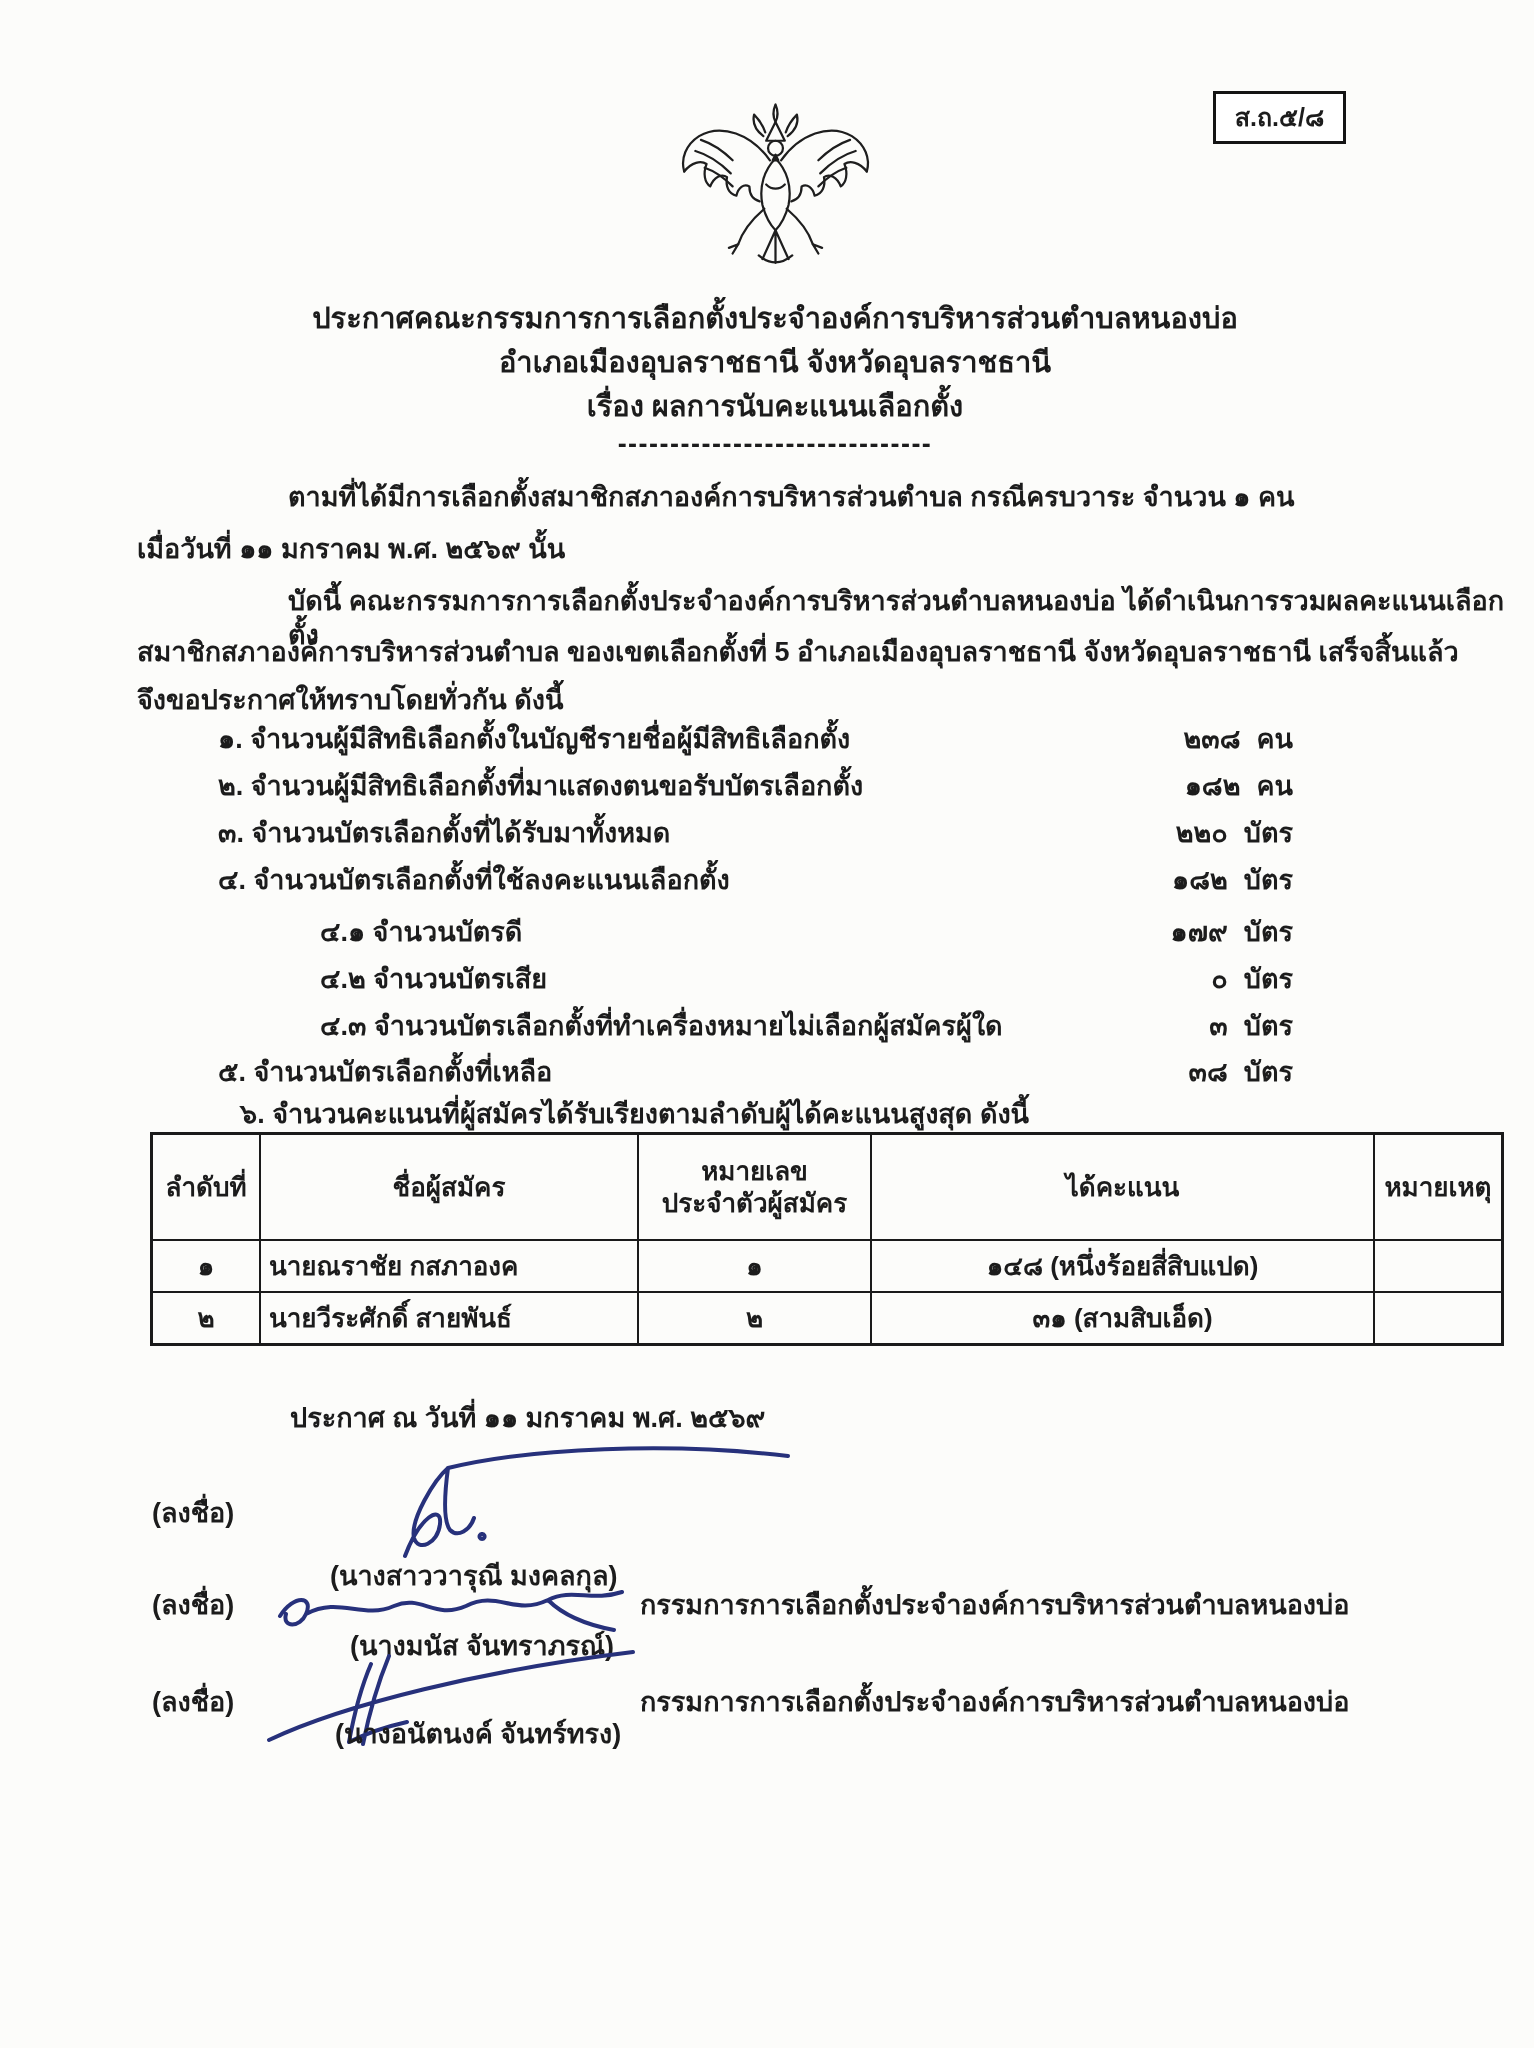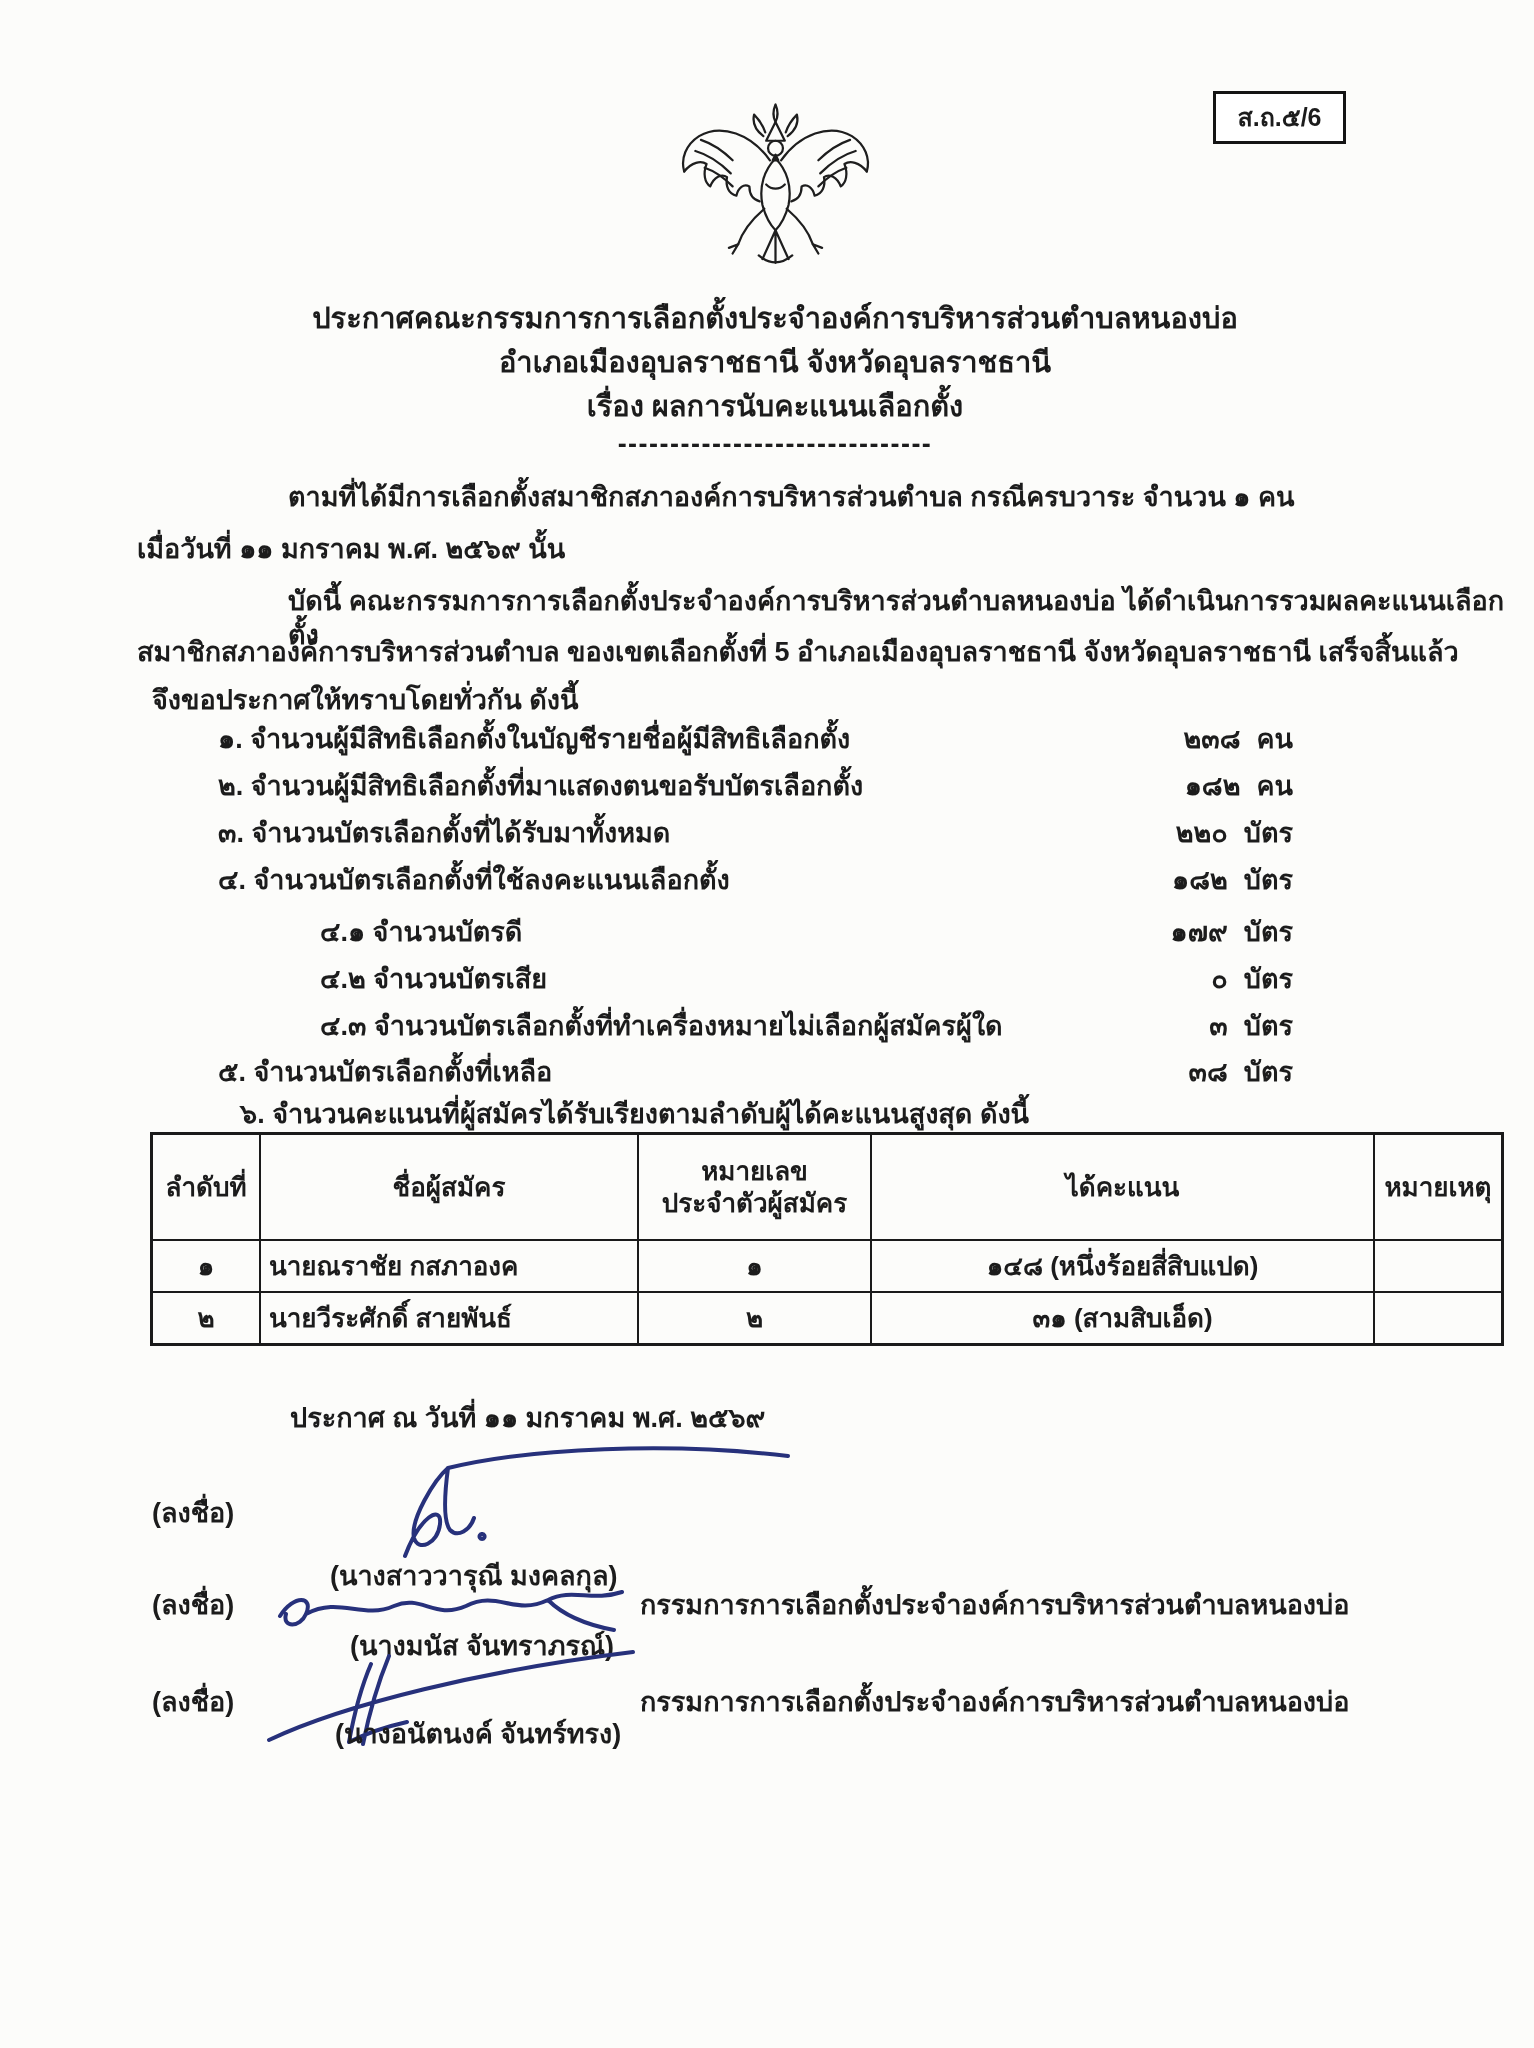--- a/index.html
+++ b/index.html
@@ -40,21 +40,21 @@
   .sig-role{left:640px;white-space:nowrap;}
   .ink-line{stroke:#1e1e1e;stroke-width:2.4;fill:none;stroke-linecap:round;stroke-linejoin:round;}
   .sig-path{stroke:#27317b;stroke-width:4;fill:none;stroke-linecap:round;stroke-linejoin:round;}
 </style>
 </head>
 <body>
 
 <div class="page">
 
   <div class="abs stamp">
-    <span>ส.ถ.๕/6</span>
+    <span>ส.ถ.๕/๘</span>
   </div>
 
   <div class="abs" style="left:673px;top:96px;width:205px;height:192px;">
     <svg width="205" height="192" viewBox="0 0 220 200">
       <g class="ink-line">
 
         <path d="M110,6 C107,13 107,19 110,25 C113,19 113,13 110,6 Z"></path>
         <path d="M110,25 L100,45 L120,45 Z"></path>
         <path d="M97,40 C89,34 85,26 87,17 C93,23 97,30 99,36"></path>
         <path d="M123,40 C131,34 135,26 133,17 C127,23 123,30 121,36"></path>
@@ -84,21 +84,21 @@
 
   <div class="abs center-block title" style="top:300px;">ประกาศคณะกรรมการการเลือกตั้งประจำองค์การบริหารส่วนตำบลหนองบ่อ</div>
   <div class="abs center-block title" style="top:344px;">อำเภอเมืองอุบลราชธานี  จังหวัดอุบลราชธานี</div>
   <div class="abs center-block title" style="top:388px;">เรื่อง  ผลการนับคะแนนเลือกตั้ง</div>
   <div class="abs center-block divider" style="top:428px;">------------------------------</div>
 
   <div class="abs" style="left:288px;top:481px;">ตามที่ได้มีการเลือกตั้งสมาชิกสภาองค์การบริหารส่วนตำบล กรณีครบวาระ จำนวน ๑ คน</div>
   <div class="abs" style="left:137px;top:533px;">เมื่อวันที่ ๑๑ มกราคม พ.ศ. ๒๕๖๙ นั้น</div>
   <div class="abs" style="left:288px;top:585px;">บัดนี้ คณะกรรมการการเลือกตั้งประจำองค์การบริหารส่วนตำบลหนองบ่อ ได้ดำเนินการรวมผลคะแนนเลือกตั้ง</div>
   <div class="abs" style="left:137px;top:636px;">สมาชิกสภาองค์การบริหารส่วนตำบล ของเขตเลือกตั้งที่ 5 อำเภอเมืองอุบลราชธานี จังหวัดอุบลราชธานี  เสร็จสิ้นแล้ว</div>
-  <div class="abs" style="left:152px;top:684px;">จึงขอประกาศให้ทราบโดยทั่วกัน ดังนี้</div>
+  <div class="abs" style="left:137px;top:684px;">จึงขอประกาศให้ทราบโดยทั่วกัน ดังนี้</div>
 
   <div class="abs stat" style="left:218px;top:723px;width:1075px;">
     <span>๑. จำนวนผู้มีสิทธิเลือกตั้งในบัญชีรายชื่อผู้มีสิทธิเลือกตั้ง</span>
     <span class="stat-value">
         <span>๒๓๘</span>
         <span>คน</span>
       </span>
   </div>
   <div class="abs stat" style="left:218px;top:770px;width:1075px;">
     <span>๒. จำนวนผู้มีสิทธิเลือกตั้งที่มาแสดงตนขอรับบัตรเลือกตั้ง</span>

